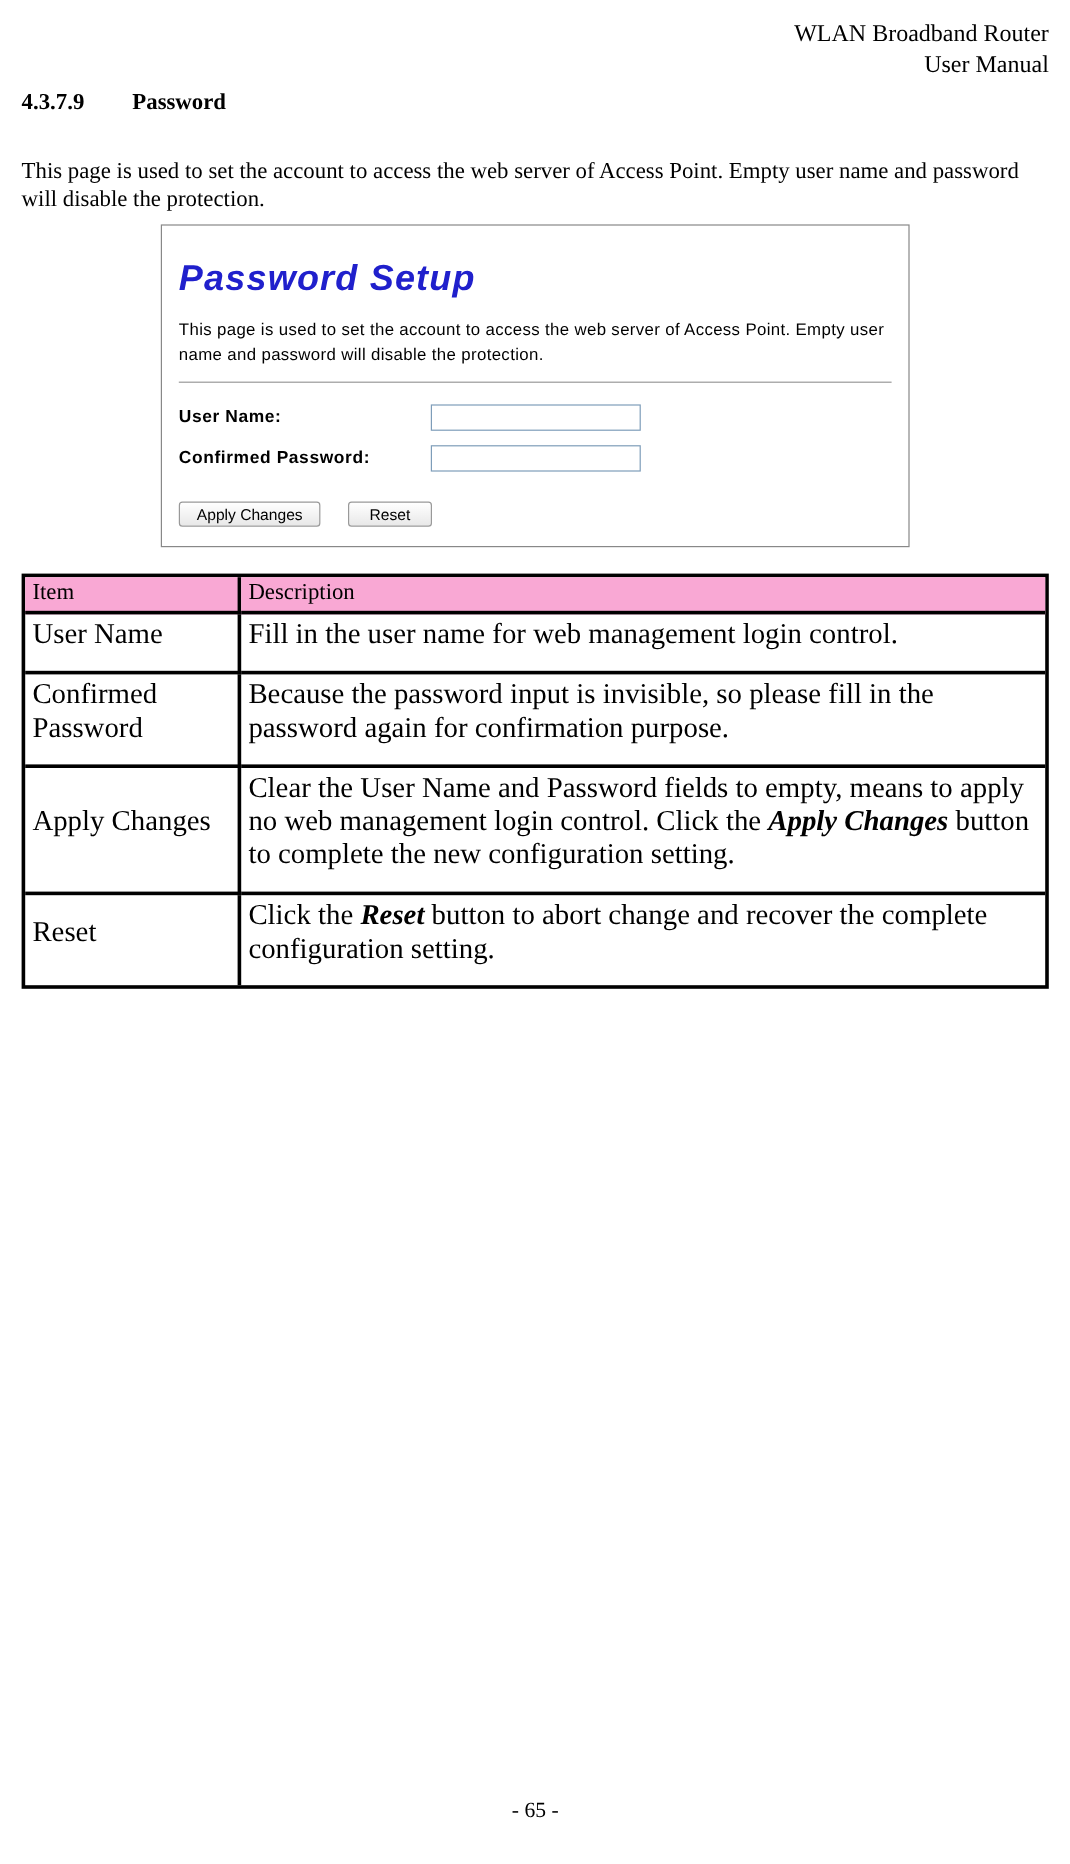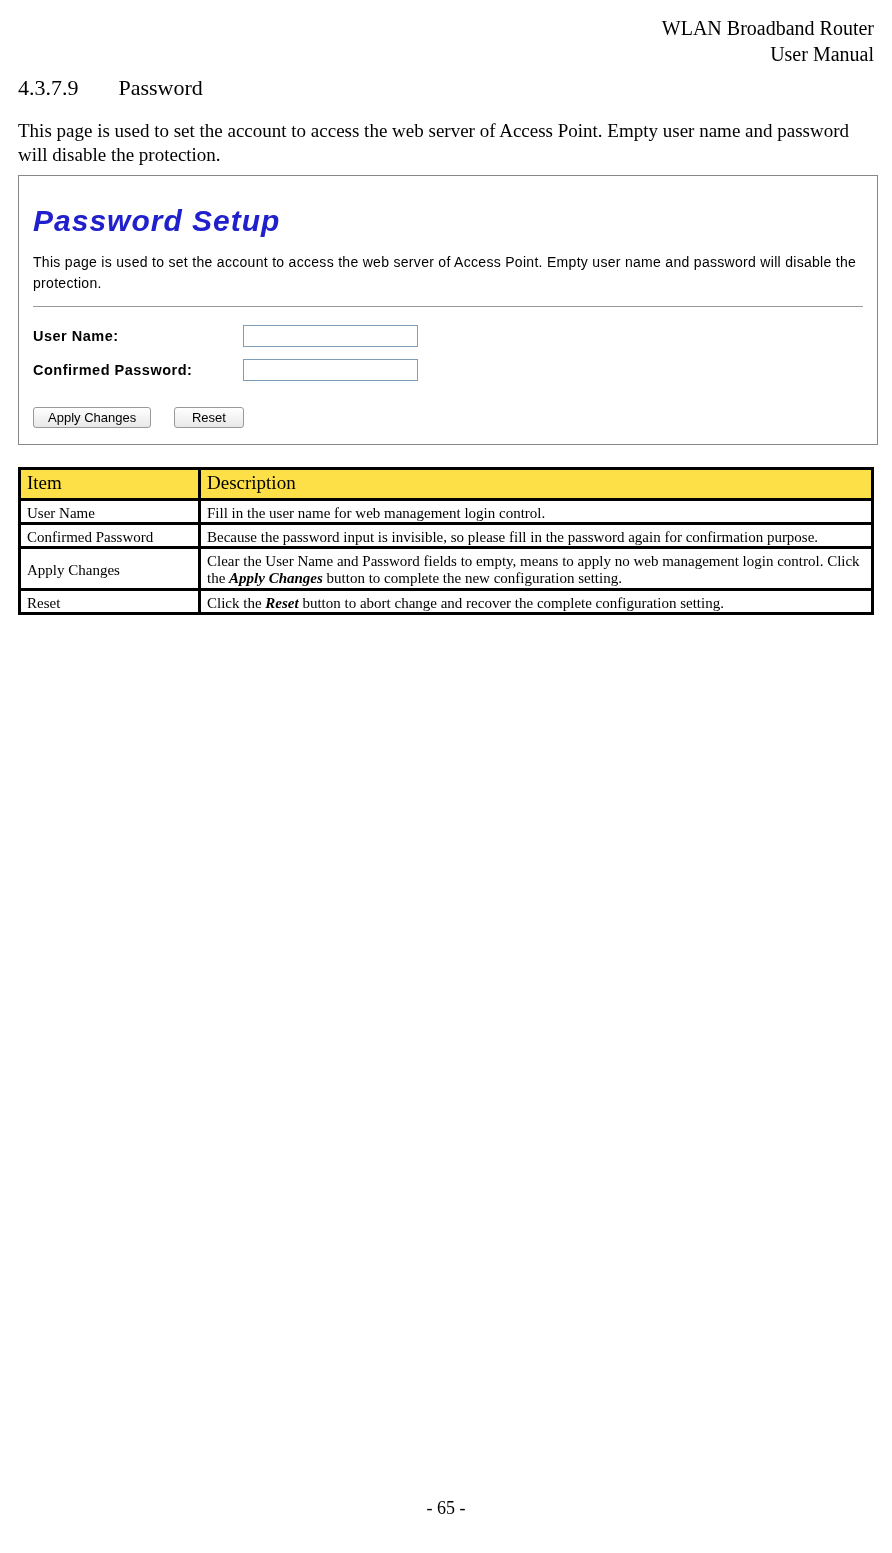--- a/index.html
+++ b/index.html
@@ -16,34 +16,34 @@
       position: relative;
       padding: 15px 18px;
     }
     .header-right {
       text-align: right;
       font-size: 20px;
       line-height: 1.3;
       margin-bottom: 8px;
     }
     .section-heading {
-      font-size: 22px;
-      margin-bottom: 18px;
-      font-weight: normal;
+      font-size: 19px;
+      margin-bottom: 34px;
+      font-weight: bold;
     }
     .section-num {
       margin-right: 40px;
     }
     .intro-text {
       font-size: 19px;
       line-height: 1.25;
       margin-bottom: 8px;
     }
     .screenshot-box {
-      width: 860px;
+      width: 624px;
       margin: 0 auto 22px auto;
       border: 1px solid #888;
       background: white;
       padding: 28px 14px 16px 14px;
     }
     .ps-title {
       font-family: Arial, Helvetica, sans-serif;
       font-size: 30px;
       font-weight: bold;
       font-style: italic;
@@ -101,34 +101,34 @@
     .win-btn.apply {
       padding: 2px 14px;
     }
     table.desc-table {
       width: 100%;
       border-collapse: separate;
       border-spacing: 0;
       border: 3px solid black;
     }
     table.desc-table th {
-      background: #fde047;
+      background: #f9a8d4;
       text-align: left;
       font-weight: normal;
       padding: 2px 6px 4px 6px;
       font-size: 19px;
       border-bottom: 3px solid black;
     }
     table.desc-table th:first-child {
       width: 180px;
       border-right: 3px solid black;
     }
     table.desc-table td {
-      padding: 4px 6px 0 6px;
-      font-size: 15px;
+      padding: 4px 6px 16px 6px;
+      font-size: 24px;
       line-height: 1.15;
       vertical-align: middle;
       border-bottom: 3px solid black;
     }
     table.desc-table tr:last-child td {
       border-bottom: none;
     }
     table.desc-table td:first-child {
       border-right: 3px solid black;
     }

